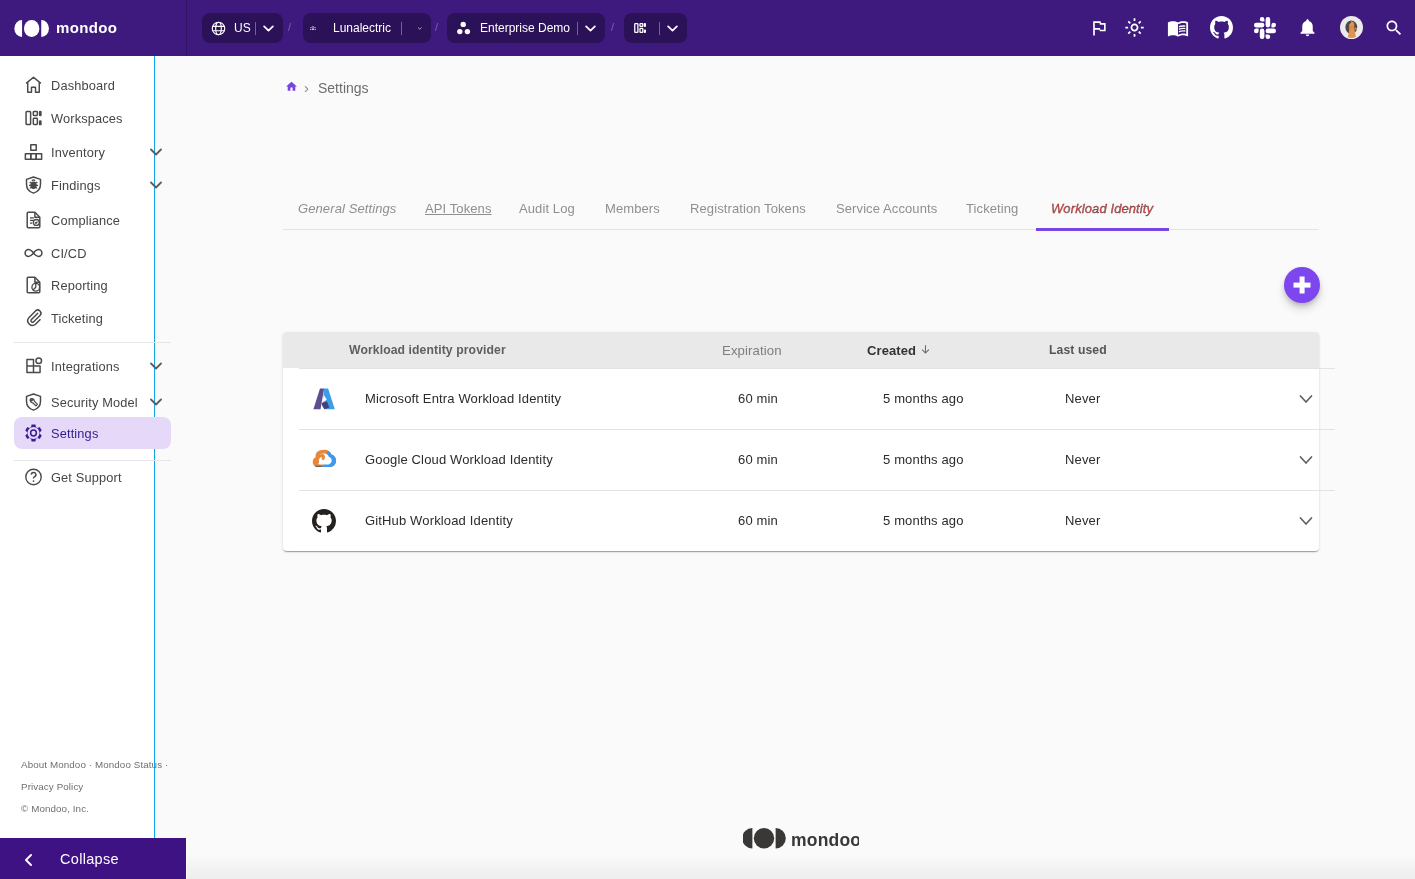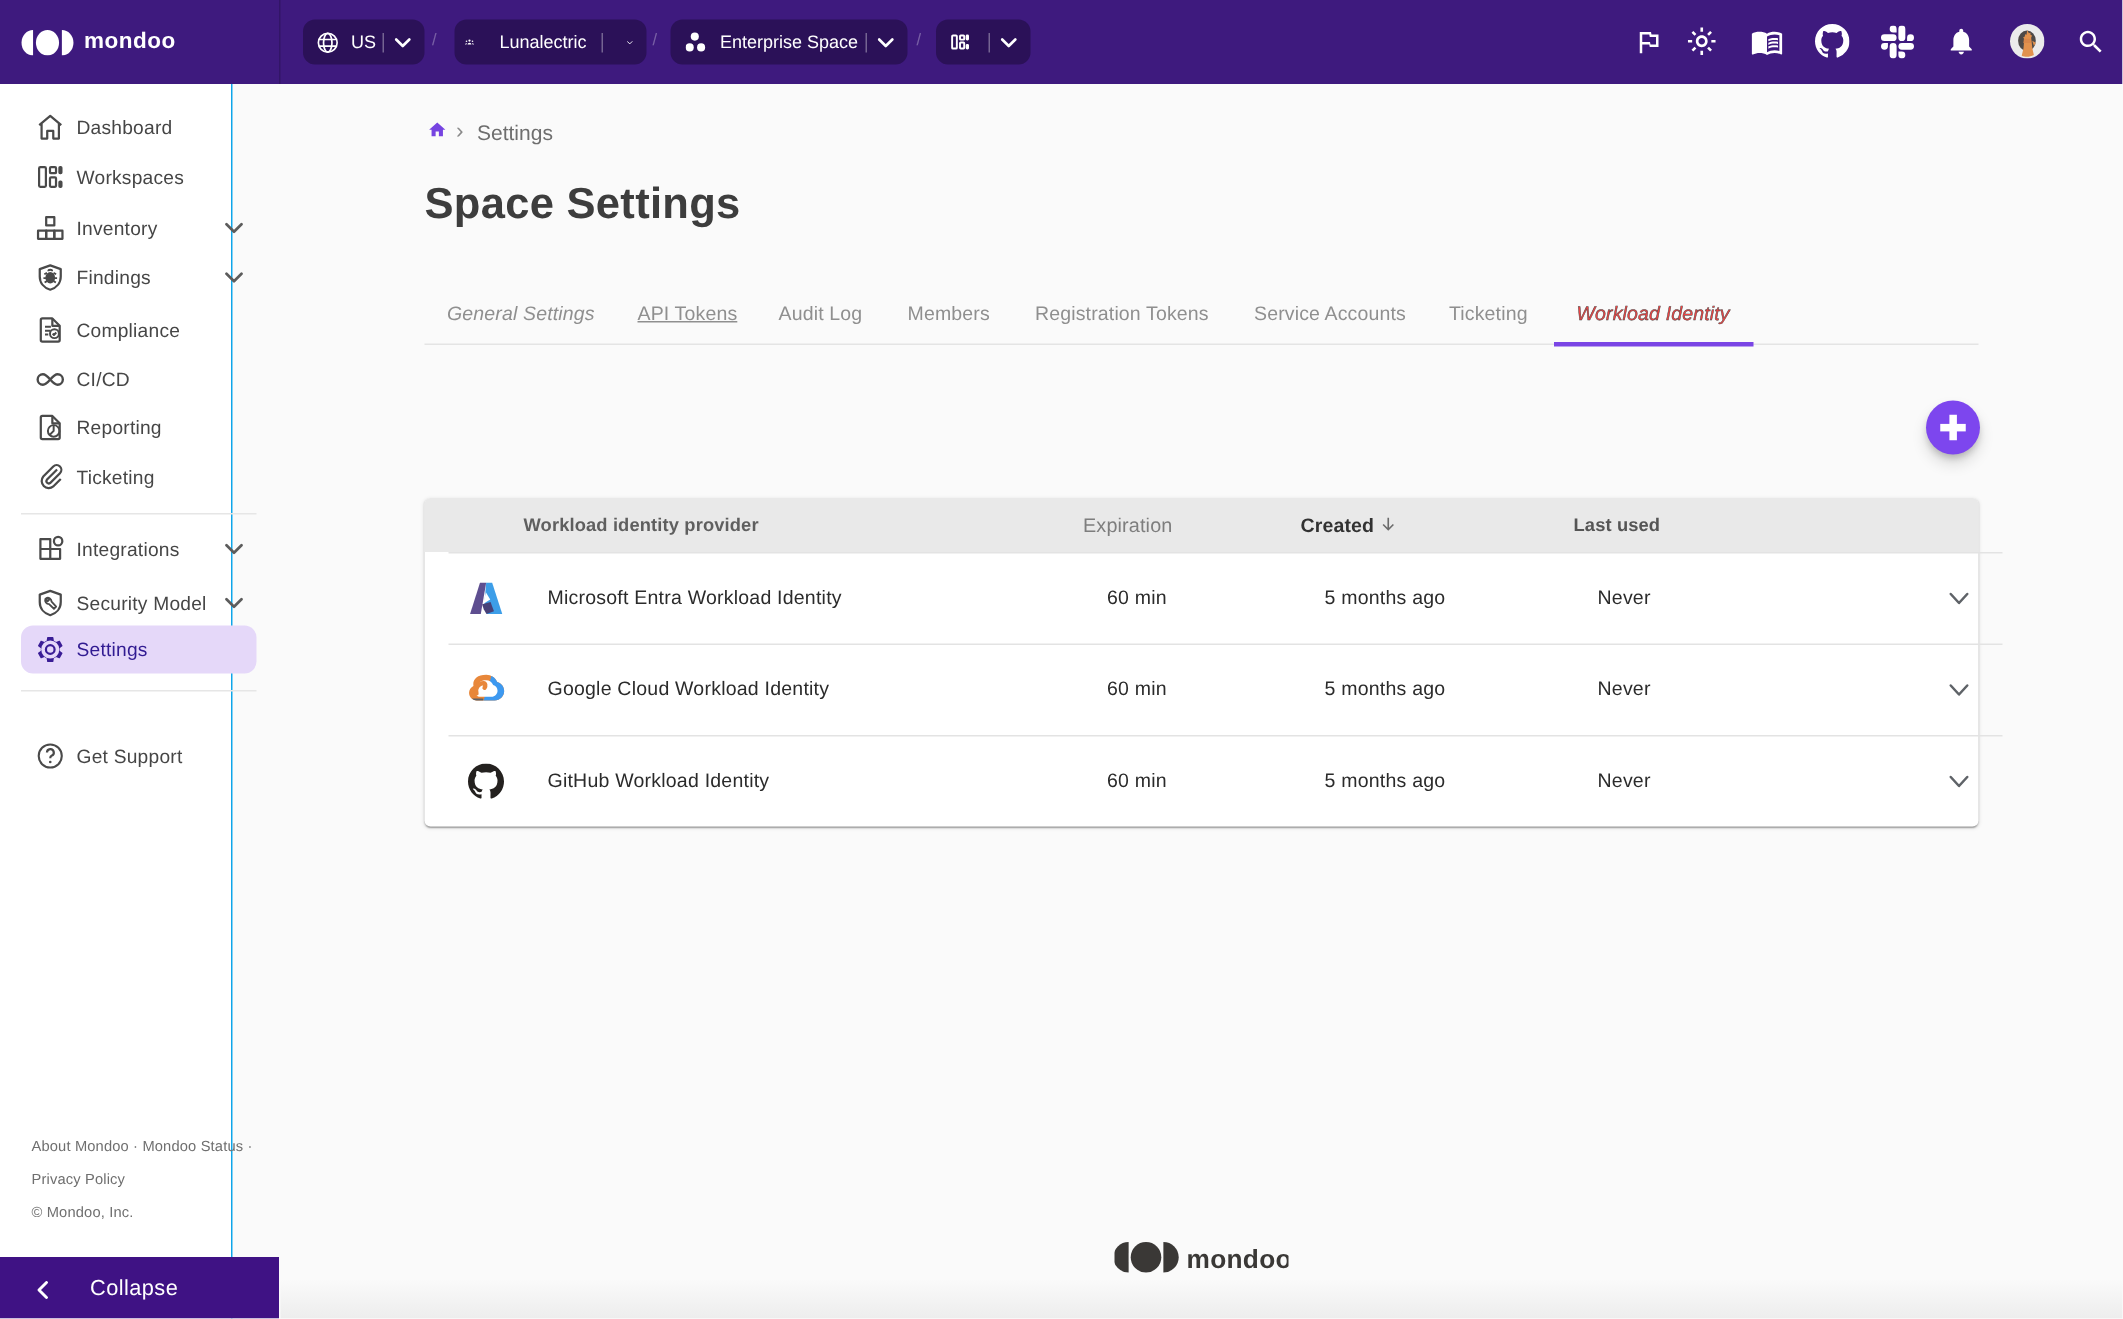--- a/index.html
+++ b/index.html
@@ -51,21 +51,20 @@
 </head>
 <body>
 <div id="stage">
   <div id="main"></div>
 
   <svg class="abs" style="left:285px;top:80px;z-index:5;" width="13" height="13" viewBox="0 0 24 24" fill="#7644e1">
       <path d="M10 20v-6h4v6h5v-8h3L12 3 2 12h3v8z"></path>
     </svg>
   <div class="abs" style="left:304px;top:79px;font-size:15px;color:#8a8a8a;z-index:5;">›</div>
   <div class="abs" style="left:318px;top:80px;font-size:14px;color:#6e6e6e;z-index:5;">Settings</div>
-  <div id="h1">Space Settings</div>
 
   <div class="tab" style="left:298px;font-style:italic;">General Settings</div>
   <div class="tab" style="left:425px;text-decoration:underline;">API Tokens</div>
   <div class="tab" style="left:519px;">Audit Log</div>
   <div class="tab" style="left:605px;">Members</div>
   <div class="tab" style="left:690px;text-align:center;">Registration Tokens</div>
   <div class="tab" style="left:836px;">Service Accounts</div>
   <div class="tab" style="left:966px;">Ticketing</div>
   <div class="tab active" style="left:1051px;">Workload Identity</div>
   <div id="tabline"></div>
@@ -187,21 +186,21 @@
         </svg>
     </div>
     <div class="slashsep" style="left:435px;">/</div>
 
     <div class="pill" style="left:447px;width:158px;">
       <svg style="margin-left:10px;" width="14" height="14" viewBox="0 0 14 14" fill="#fff">
         <circle cx="6.2" cy="3.4" r="2.7"></circle>
         <circle cx="2.8" cy="10.6" r="2.7"></circle>
         <circle cx="10.4" cy="10.6" r="2.7"></circle>
       </svg>
-      <span style="margin-left:9px;">Enterprise Space</span>
+      <span style="margin-left:9px;">Enterprise Demo</span>
       <div class="divider"></div>
       <svg style="margin-left:7px;" width="11" height="7" viewBox="0 0 12 8" fill="none" stroke="#fff" stroke-width="2" stroke-linecap="round" stroke-linejoin="round">
           <path d="M1 1.5 L6 6.5 L11 1.5"></path>
         </svg>
     </div>
     <div class="slashsep" style="left:611px;">/</div>
 
     <div class="pill" style="left:624px;width:63px;">
       <svg style="margin-left:9px;" width="14" height="14" viewBox="0 0 24 24" fill="none" stroke="#fff" stroke-width="2.2">
         <rect x="3" y="4.5" width="5.4" height="15" rx="1"></rect>
@@ -356,21 +355,21 @@
     <div class="navitem" style="top:361px;">
       <svg class="ic" viewBox="0 0 24 24">
           <path fill="#3a1d96" d="M19.14 12.94c.04-.3.06-.61.06-.94 0-.32-.02-.64-.07-.94l2.03-1.58c.18-.14.23-.41.12-.61l-1.92-3.32c-.12-.22-.37-.29-.59-.22l-2.39.96c-.5-.38-1.03-.7-1.62-.94l-.36-2.54c-.04-.24-.24-.41-.48-.41h-3.84c-.24 0-.43.17-.47.41l-.36 2.54c-.59.24-1.13.57-1.62.94l-2.39-.96c-.22-.08-.47 0-.59.22L2.74 8.87c-.12.21-.08.47.12.61l2.03 1.58c-.05.3-.09.63-.09.94s.02.64.07.94l-2.03 1.58c-.18.14-.23.41-.12.61l1.92 3.32c.12.22.37.29.59.22l2.39-.96c.5.38 1.03.7 1.62.94l.36 2.54c.05.24.24.41.48.41h3.84c.24 0 .44-.17.47-.41l.36-2.54c.59-.24 1.13-.56 1.62-.94l2.39.96c.22.08.47 0 .59-.22l1.92-3.32c.12-.22.07-.47-.12-.61l-2.01-1.58z"></path>
           <circle cx="12" cy="12" r="6.9" fill="#e5d8f9"></circle>
           <circle cx="12" cy="12" r="3.3" fill="none" stroke="#3a1d96" stroke-width="1.7"></circle>
         </svg>
       <span class="lb" style="color:#311b92;">Settings</span>
     </div>
     <div class="navsep" style="top:404px;"></div>
 
-    <div class="navitem" style="top:432px;">
+    <div class="navitem" style="top:405px;">
       <svg class="ic" viewBox="0 0 24 24" fill="none" stroke="#4a4a4a" stroke-width="1.6">
           <circle cx="12" cy="12" r="8.8"></circle>
           <path d="M9.5 9.3 a2.6 2.6 0 1 1 3.5 2.5 c-.8.3-1 .9-1 1.9" stroke-width="1.7"></path>
           <circle cx="12" cy="16.6" r="1" fill="#4a4a4a" stroke="none"></circle>
         </svg>
       <span class="lb">Get Support</span>
     </div>
     <div class="sbfoot" style="top:703px;">About Mondoo · Mondoo Status ·</div>
     <div class="sbfoot" style="top:725px;">Privacy Policy</div>
     <div class="sbfoot" style="top:747px;">© Mondoo, Inc.</div>

